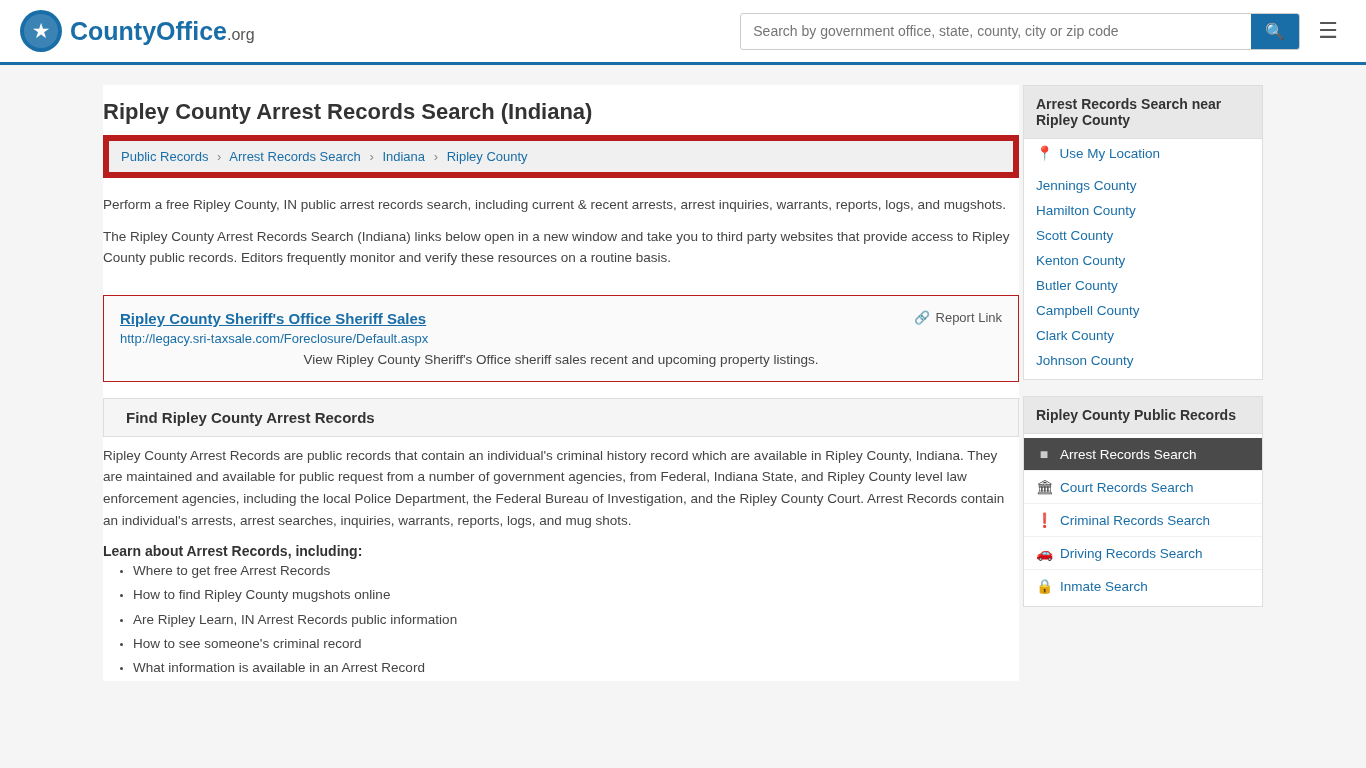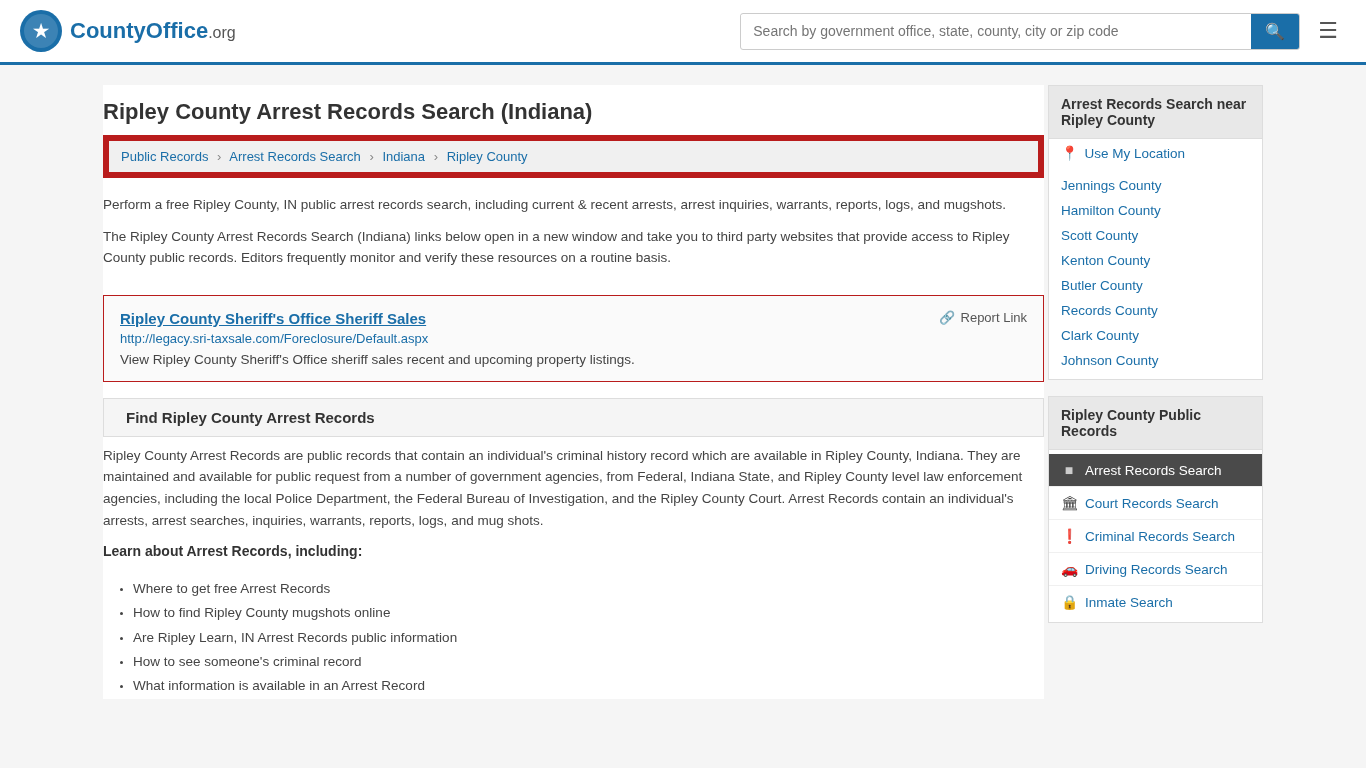--- a/index.html
+++ b/index.html
@@ -140,20 +140,21 @@
     }
     .link-url {
       color: #1a6ea8;
       font-size: 13px;
       margin: 4px 0;
     }
     .link-desc {
       font-size: 13.5px;
       color: #444;
       margin-top: 6px;
+      text-align: center;
     }
 
     
     .section-box {
       background: #f5f5f5;
       border: 1px solid #ddd;
       padding: 10px 22px;
       margin: 16px 0 8px 0;
     }
     .section-box-title {
@@ -166,35 +167,35 @@
       font-size: 13.5px;
       line-height: 1.6;
       color: #444;
       margin-bottom: 12px;
     }
 
     .learn-title {
       font-size: 14px;
       font-weight: bold;
       color: #333;
-      margin-bottom: 18px;
+      margin-bottom: 0;
     }
 
     .bullet-list {
       list-style: disc;
       padding-left: 30px;
       font-size: 13.5px;
       line-height: 1.8;
       color: #444;
     }
     .bullet-list li::marker { font-size: 10px; }
 
     
     .sidebar {
-      width: 215px;
+      width: 240px;
       flex-shrink: 0;
     }
 
     .sidebar-section {
       background: #fff;
       border: 1px solid #ddd;
       margin-bottom: 16px;
     }
 
     .sidebar-header {
@@ -271,21 +272,21 @@
 <body>
 
 <div class="header">
   <div class="logo-area">
     <svg class="logo-icon" viewBox="0 0 42 42" xmlns="http://www.w3.org/2000/svg">
       <circle cx="21" cy="21" r="21" fill="#1a6ea8"></circle>
       <circle cx="21" cy="21" r="17" fill="#fff" opacity="0.15"></circle>
       <text x="21" y="27" text-anchor="middle" fill="#fff" font-size="18" font-weight="bold" font-family="Arial">★</text>
     </svg>
     <div>
-      <span style="font-size:22px;font-weight:bold;color:#1a6ea8;">CountyOffice</span><span style="font-size:16px;color:#555;">.org</span>
+      <span style="font-size:25px;font-weight:bold;color:#1a6ea8;">CountyOffice</span><span style="font-size:16px;color:#555;">.org</span>
     </div>
   </div>
   <div class="header-right">
     <div class="search-bar">
       <input type="text" placeholder="Search by government office, state, county, city or zip code" style="">
       <button>🔍</button>
     </div>
     <button class="menu-btn">☰</button>
   </div>
 </div>
@@ -343,21 +344,21 @@
       <div class="location-item">
         <span class="location-icon">📍</span>
         <a href="#">Use My Location</a>
       </div>
       <ul class="sidebar-list">
         <li><a href="#">Jennings County</a></li>
         <li><a href="#">Hamilton County</a></li>
         <li><a href="#">Scott County</a></li>
         <li><a href="#">Kenton County</a></li>
         <li><a href="#">Butler County</a></li>
-        <li><a href="#">Records County</a></li>
+        <li><a href="#">Campbell County</a></li>
         <li><a href="#">Clark County</a></li>
         <li><a href="#">Johnson County</a></li>
       </ul>
     </div>
 
     <div class="sidebar-section">
       <div class="sidebar-header">Ripley County Public Records</div>
       <ul class="pub-rec-list">
         <li class="pub-rec-item active">
           <span class="rec-icon">■</span>

